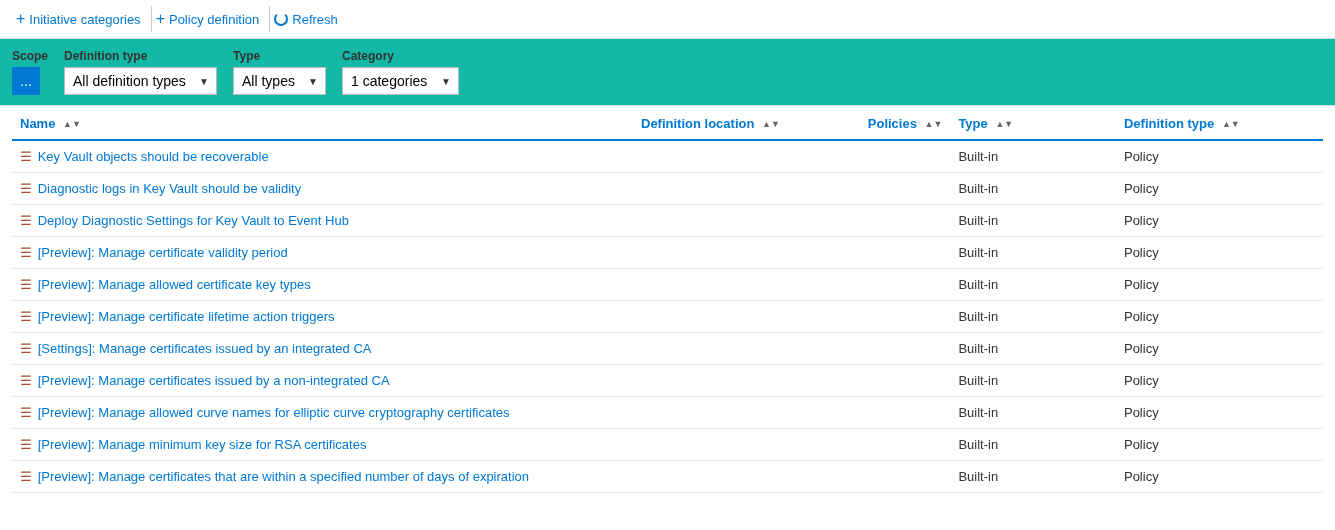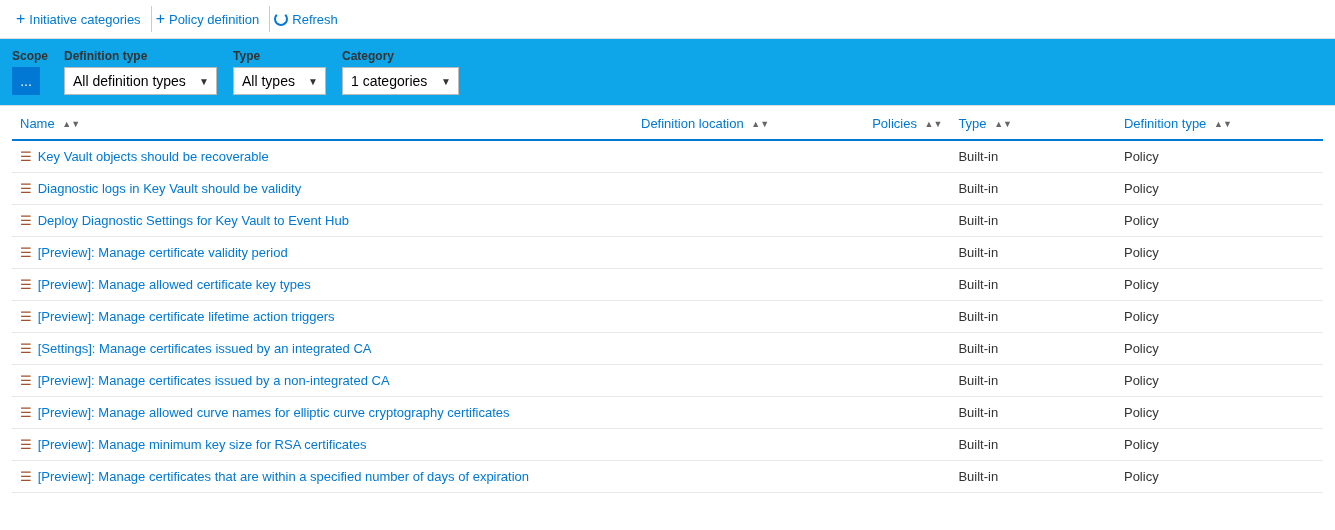--- a/index.html
+++ b/index.html
@@ -47,21 +47,21 @@
       border-top-color: transparent;
       display: inline-block;
     }
 
     
     .filters-row {
       display: flex;
       align-items: flex-start;
       gap: 16px;
       padding: 10px 12px;
-      background: #0ea5e9;
+      background: #14b8a6;
       border-bottom: 1px solid #ddd;
     }
     .filter-group {
       display: flex;
       flex-direction: column;
       gap: 4px;
     }
     .filter-label {
       font-size: 12px;
       font-weight: 600;
@@ -131,21 +131,21 @@
       width: 100%;
       border-collapse: collapse;
     }
     thead tr {
       border-bottom: 2px solid #0078d4;
     }
     thead th {
       text-align: left;
       padding: 10px 8px 8px 8px;
       font-size: 13px;
-      font-weight: 400;
+      font-weight: 700;
       color: #0078d4;
       white-space: nowrap;
     }
     .sort-arrows {
       display: inline-flex;
       flex-direction: column;
       margin-left: 4px;
       vertical-align: middle;
       font-size: 9px;
       color: #666;

